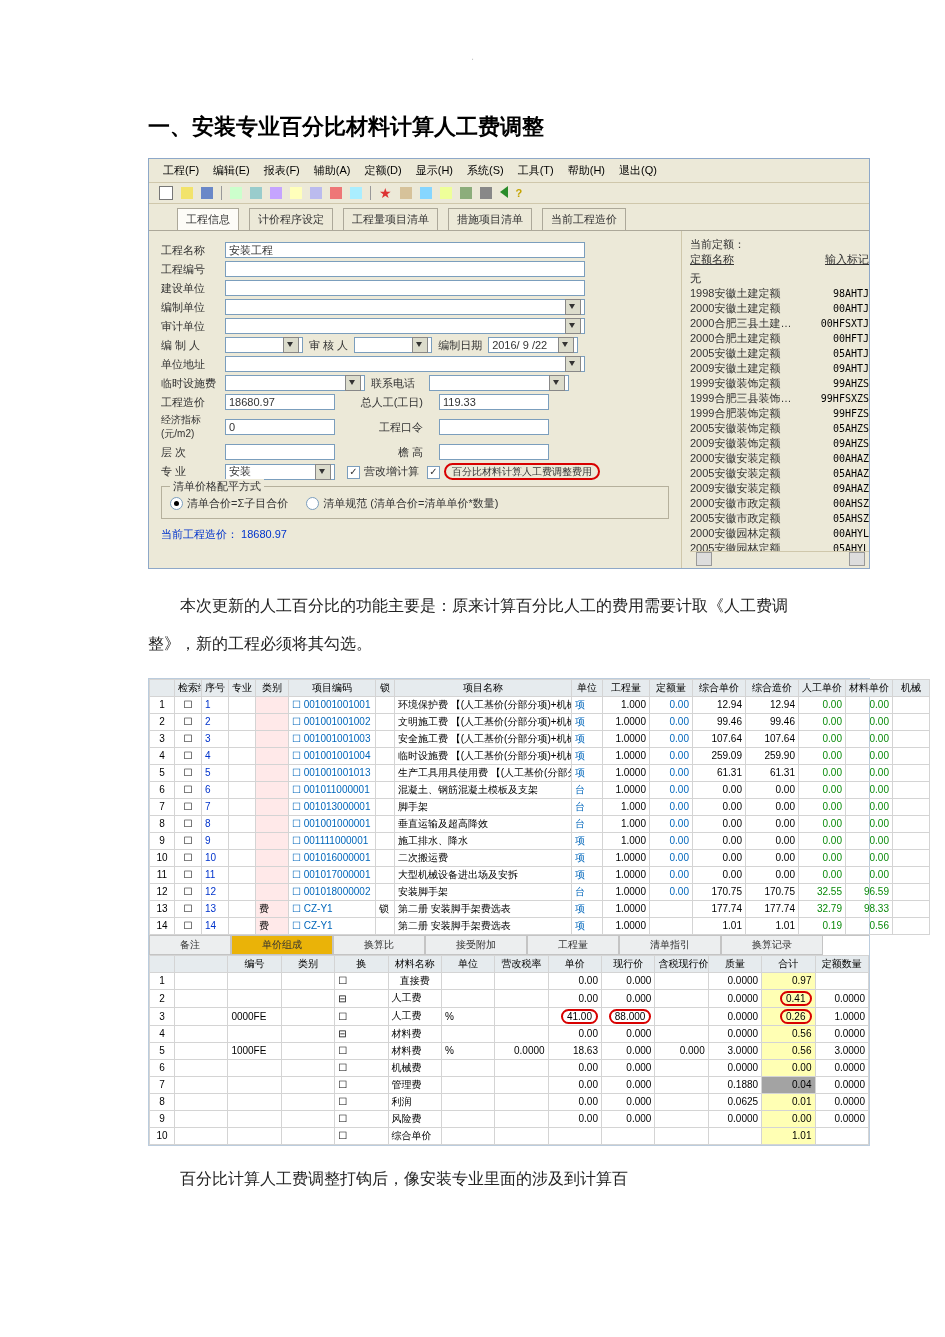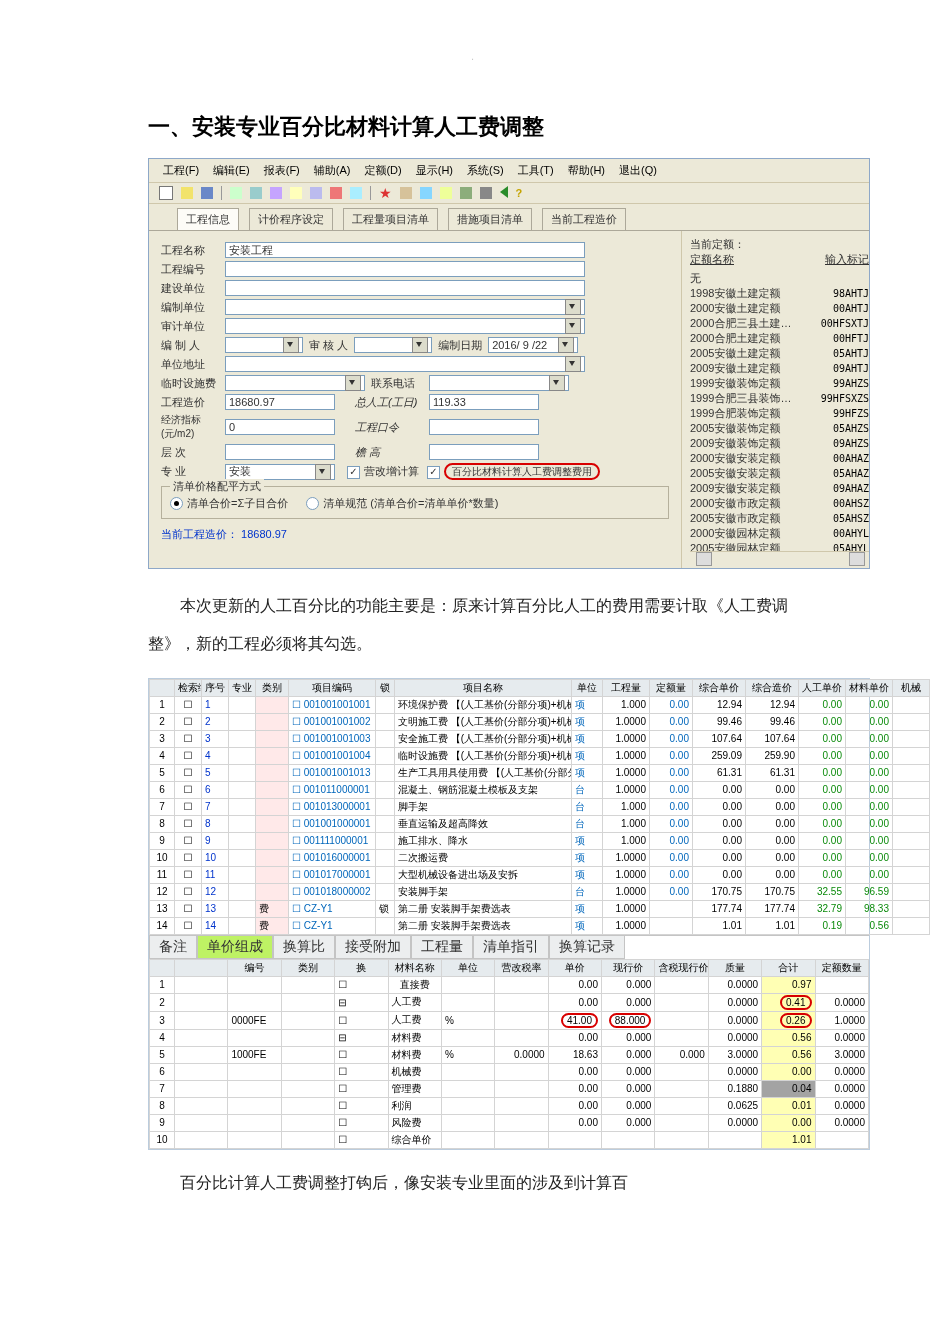--- a/index.html
+++ b/index.html
@@ -16,21 +16,21 @@
   .tb-ico { width:12px; height:12px; display:inline-block; background:#999; }
   .tb-sep { width:1px; height:14px; background:#999; display:inline-block; }
   .tabs { display:flex; align-items:center; padding:4px 8px 0 28px; background:#ece9d8; gap:10px; border-bottom:1px solid #aca899;}
   .tab { border:1px solid #aca899; border-bottom:none; background:#ece9d8; padding:3px 8px; font-size:11px; }
   .tab.active { background:#fdfcf7; }
   .body2 { display:flex; background:#ece9d8; }
   .form-area { flex:1; padding:8px 12px 6px 12px; box-sizing:border-box; }
   .fs { width:100%; }
   .row { display:flex; align-items:center; margin:3px 0; font-size:11px; color:#333; }
   .lbl { width:58px; text-align:left; margin-right:6px; }
-  .lbl2 { width:68px; text-align:left; margin-right:6px;font-style:italic; }
+  .lbl2 { width:68px; text-align:right; margin-right:16px; }
   .inp { height:16px; border:1px solid #7b9ebd; background:#fff; box-sizing:border-box; font-size:11px; padding:0 3px; display:inline-flex; align-items:center; }
   .select { height:16px; border:1px solid #7b9ebd; background:#fff; box-sizing:border-box; font-size:11px; padding:0 3px; display:inline-flex; align-items:center; justify-content:space-between; }
   .dd-btn { width:14px; height:14px; background:#dcdccc; border:1px solid #888; margin-left:3px; position:relative; display:inline-block;}
   .dd-btn::after{content:"";position:absolute;left:3px;top:4px;border-left:3px solid transparent;border-right:3px solid transparent;border-top:5px solid #333;}
   .chk { width:11px; height:11px; border:1px solid #7b9ebd; background:#fff; display:inline-flex; align-items:center; justify-content:center; margin-right:4px; font-size:10px; line-height:10px; }
   .radio { width:11px; height:11px; border:1px solid #7b9ebd; border-radius:50%; background:#fff; display:inline-flex; align-items:center; justify-content:center; margin-right:4px; }
   .radio.sel::after{content:"";width:5px;height:5px;border-radius:50%;background:#000;}
   .group { border:1px solid #b5b09c; margin-top:6px; padding:6px 8px 4px 8px; position:relative; }
   .group-title { position:absolute; top:-8px; left:8px; background:#ece9d8; padding:0 3px; font-size:11px; }
   .circle-red { border:2px solid #d80000; border-radius:10px; padding:1px 6px; }
@@ -47,22 +47,22 @@
   .sheet { margin:0 0 14px 148px; width:720px; border:1px solid #bcd; font-size:10px; background:#fff; }
   .sheet table { border-collapse:collapse; width:100%; table-layout:fixed; }
   .sheet th, .sheet td { border:1px solid #d4d4d4; padding:1px 3px; font-size:10px; color:#000; white-space:nowrap; overflow:hidden; text-overflow:clip; }
   .sheet th { background:#e6ebee; font-weight:400; }
   th.rownum, td.rownum { width:18px; text-align:center; }
   td.cb{text-align:center;}
   td.lnk{color:#0033cc;}
   td.r{text-align:right;}
   td.lnk2{color:#0066bb;}
   .sub-tabs{display:flex;border-top:1px solid #c4c4c4;}
-  .sub-tabs .st{border:1px solid #c4c4c4;border-top:none;padding:2px 9px;font-size:14px;background:#eceeef;}
-  .sub-tabs .st.active{background:#bef264;}
+  .sub-tabs .st{border:1px solid #c4c4c4;border-top:none;padding:2px 30px;font-size:10px;background:#eceeef;}
+  .sub-tabs .st.active{background:#eab308;}
   .circ{display:inline-block;border:2px solid #d80000;border-radius:9px;padding:0 4px;}
   .marker-dot{font-size:11px; color:#c8c8c8; text-align:center; margin-top:-70px; margin-bottom:50px;}
 </style>
 </head>
 <body>
 
 <div class="page">
   <div class="marker-dot">.</div>
 
   <h2 class="heading">一、安装专业百分比材料计算人工费调整</h2>

